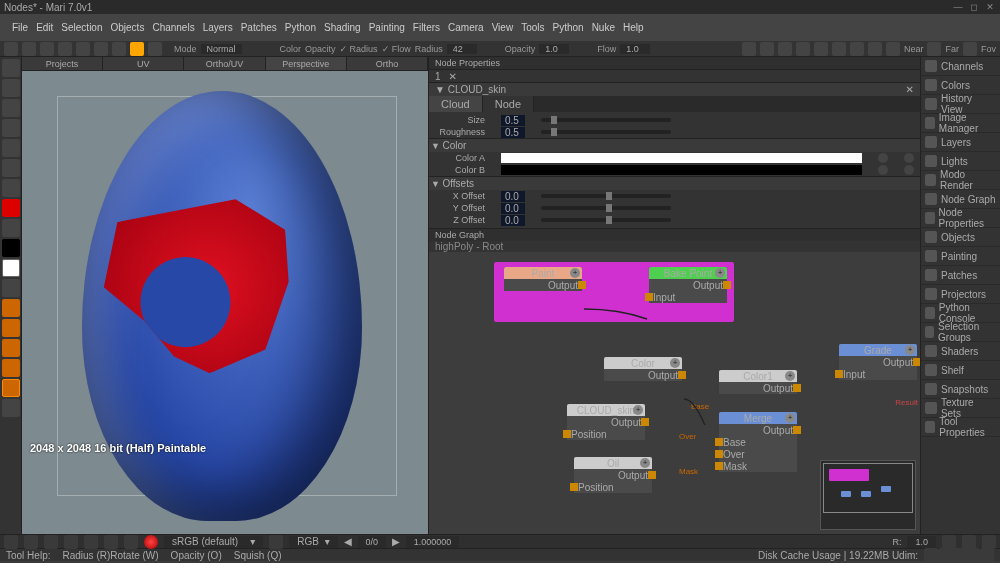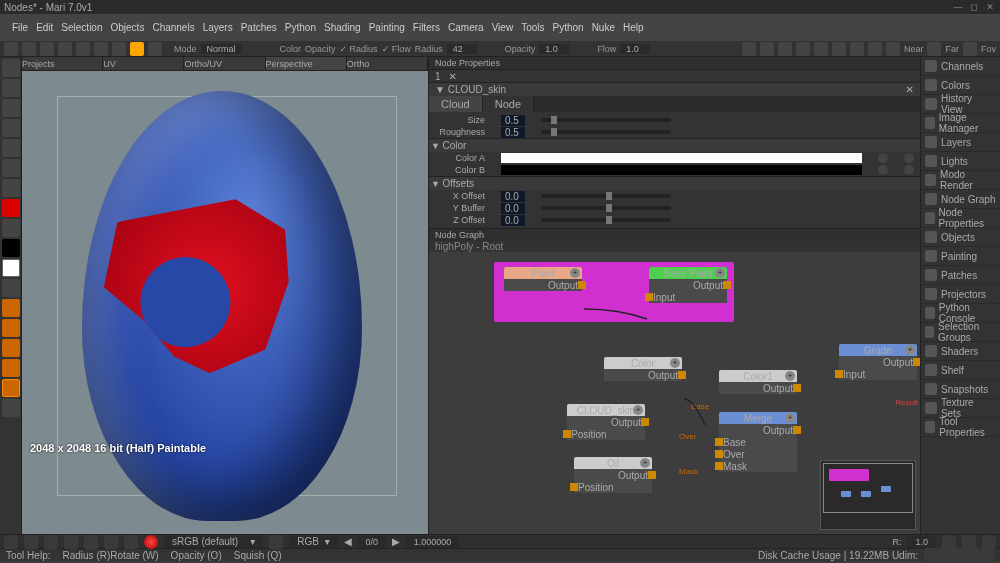--- a/index.html
+++ b/index.html
@@ -18,21 +18,21 @@
 .main{display:flex;height:477px}
 .ltools{width:22px;background:#333;display:flex;flex-direction:column;gap:2px;padding:2px;border-right:1px solid #222}
 .lt{width:18px;height:18px;background:#444;border-radius:2px}
 .lt.red{background:#d00}
 .lt.blk{background:#000}
 .lt.wht{background:#fff;border:1px solid #666}
 .lt.or{background:#cc6600}
 .lt.sel{border:1px solid #ff8800}
 .viewport-area{width:406px;display:flex;flex-direction:column}
 .vtabs{height:14px;background:#3a3a3a;display:flex;border-bottom:1px solid #222}
-.vtab{flex:1;line-height:14px;font-size:9px;border-right:1px solid #222}
+.vtab{flex:1;text-align:center;line-height:14px;font-size:9px;border-right:1px solid #222}
 .vtab.active{background:#444}
 .viewport{flex:1;background:#7d8a8f;position:relative;overflow:hidden}
 .vframe{position:absolute;left:35px;top:25px;width:340px;height:400px;border:1px solid rgba(255,255,255,0.3)}
 .head{position:absolute;left:60px;top:20px;width:280px;height:430px;background:radial-gradient(ellipse at 60% 30%,#5a7fd4,#2848a8 60%,#112860);border-radius:50% 50% 45% 45%/55% 55% 45% 45%;box-shadow:inset -30px -20px 60px rgba(0,0,0,0.5),inset 30px 20px 40px rgba(255,255,255,0.2)}
 .redp{position:absolute;left:85px;top:130px;width:200px;height:170px;background:radial-gradient(circle,#e01020,#a00010);clip-path:polygon(15% 0,75% 5%,95% 30%,90% 60%,70% 95%,40% 100%,25% 85%,15% 60%,0 35%);transform:rotate(-15deg)}
 .redp::after{content:"";position:absolute;left:30px;top:50px;width:90px;height:90px;background:#2848a8;border-radius:50%}
 .vtext{position:absolute;left:8px;bottom:80px;color:#fff;font-size:11px;font-weight:bold;text-shadow:0 0 2px #000}
 .vinfo{position:absolute;right:4px;bottom:4px;text-align:right;font-size:8px;color:#ddd;text-shadow:0 0 2px #000;line-height:11px}
 .middle{width:492px;display:flex;flex-direction:column;background:#3a3a3a;border-left:1px solid #222}
 .np-header{height:13px;background:#2f2f2f;display:flex;align-items:center;padding:0 6px;font-size:9px;border-bottom:1px solid #222}
@@ -230,21 +230,21 @@
       </div>
       <div class="np-sect" style="padding-left:2px">▼ <span>Offsets</span></div>
       <div class="np-row">
         <span class="plbl">X Offset</span>
         <span class="pval">0.0</span>
         <div class="slider">
             <div class="h" style="left:50%"></div>
           </div>
       </div>
       <div class="np-row">
-        <span class="plbl">Y Buffer</span>
+        <span class="plbl">Y Offset</span>
         <span class="pval">0.0</span>
         <div class="slider">
             <div class="h" style="left:50%"></div>
           </div>
       </div>
       <div class="np-row">
         <span class="plbl">Z Offset</span>
         <span class="pval">0.0</span>
         <div class="slider">
             <div class="h" style="left:50%"></div>

